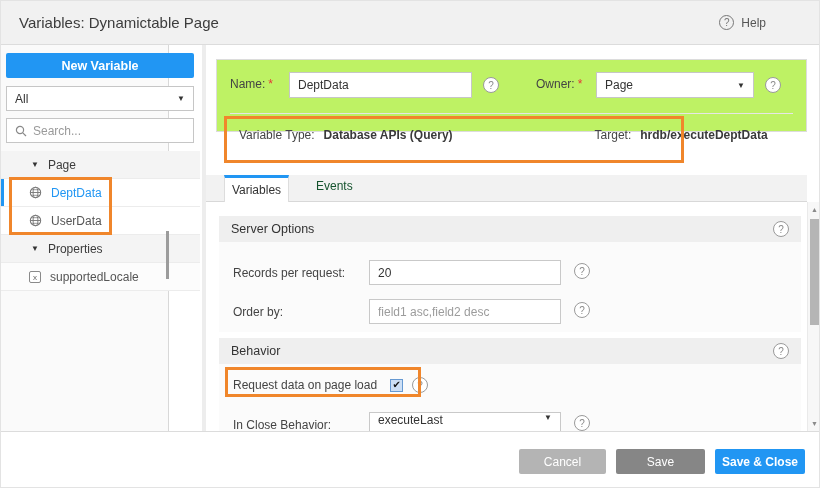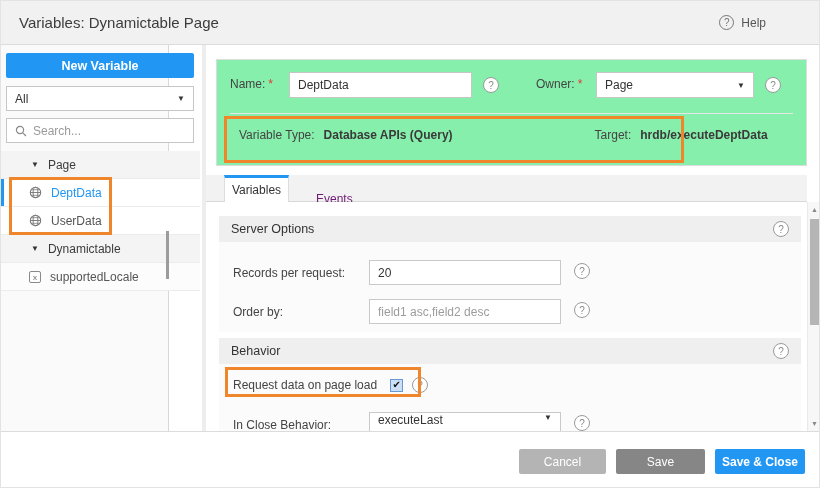--- a/index.html
+++ b/index.html
@@ -78,22 +78,22 @@
     border:3px solid #f0862b; pointer-events:none; z-index:5;
   }
   .side-scroll-thumb {
     position:absolute; right:-1px; top:186px; width:3px; height:48px; background:#9c9c9c;
   }
   
   .main-divider {
     position:absolute; left:201px; top:44px; width:4px; height:387px; background:#ededed;
   }
   .top-panel {
-    position:absolute; left:215px; top:58px; width:591px; height:107px;
-    background:#86efac; border:1px solid #dcdcdc;
+    position:absolute; left:215px; top:58px; width:591px; height:73px;
+    background:#bef264; border:1px solid #dcdcdc;
   }
   .field-label { color:#444; white-space:nowrap; }
   .req { color:#e53935; margin-left:3px; }
   .row-name { position:absolute; left:13px; top:17px; display:flex; align-items:center; }
   .name-input {
     position:absolute; left:72px; top:12px; width:183px; height:26px;
     border:1px solid #c6c6c6; padding:0 8px; font-size:12px; color:#333;
     font-family:inherit; background:#fff;
   }
   .name-q { position:absolute; left:266px; top:17px; }
@@ -118,22 +118,22 @@
     position:absolute; left:205px; top:174px; width:601px; height:27px;
     background:#f2f2f2; border-bottom:1px solid #d8d8d8;
   }
   .tab-active {
     position:absolute; left:18px; top:0; width:65px; height:27px;
     background:#fff; border-top:3px solid #2196f3; border-left:1px solid #ddd;
     border-right:1px solid #ddd; display:flex; align-items:center; justify-content:center;
     color:#333; cursor:pointer; z-index:2;
   }
   .tab-plain {
-    position:absolute; left:98px; top:4px; height:27px; display:flex; align-items:flex-end;
-    color:#701a75; cursor:pointer; padding:0 12px;
+    position:absolute; left:98px; top:4px; height:27px; display:flex; align-items:flex-start;
+    color:#14532d; cursor:pointer; padding:0 12px;
   }
   
   .scroll-area {
     position:absolute; left:205px; top:201px; width:601px; height:229px;
     background:#fff; overflow:hidden;padding-left:44px;
   }
   .section { position:absolute; left:13px; width:582px; }
   .section-head {
     height:26px; background:#efefef; display:flex; align-items:center;
     padding:0 12px; font-size:12.5px; color:#333;
@@ -235,21 +235,21 @@
             <ellipse cx="7" cy="7" rx="2.6" ry="5.6" fill="none" stroke="#777" stroke-width="1"></ellipse>
             <line x1="1.4" y1="7" x2="12.6" y2="7" stroke="#777" stroke-width="1"></line>
             <line x1="2.2" y1="4" x2="11.8" y2="4" stroke="#777" stroke-width="0.8"></line>
             <line x1="2.2" y1="10" x2="11.8" y2="10" stroke="#777" stroke-width="0.8"></line>
           </svg>
         </span>
         <span>UserData</span>
       </div>
       <div class="tree-row group">
         <span class="tri">▼</span>
-        <span>Dynamictable</span>
+        <span>Properties</span>
       </div>
       <div class="tree-row item" style="background:#fcfcfc;">
         <span class="glyph">
           <span class="locale-box">x</span>
         </span>
         <span>supportedLocale</span>
       </div>
     </div>
 
     <div class="side-hl-box"></div>

